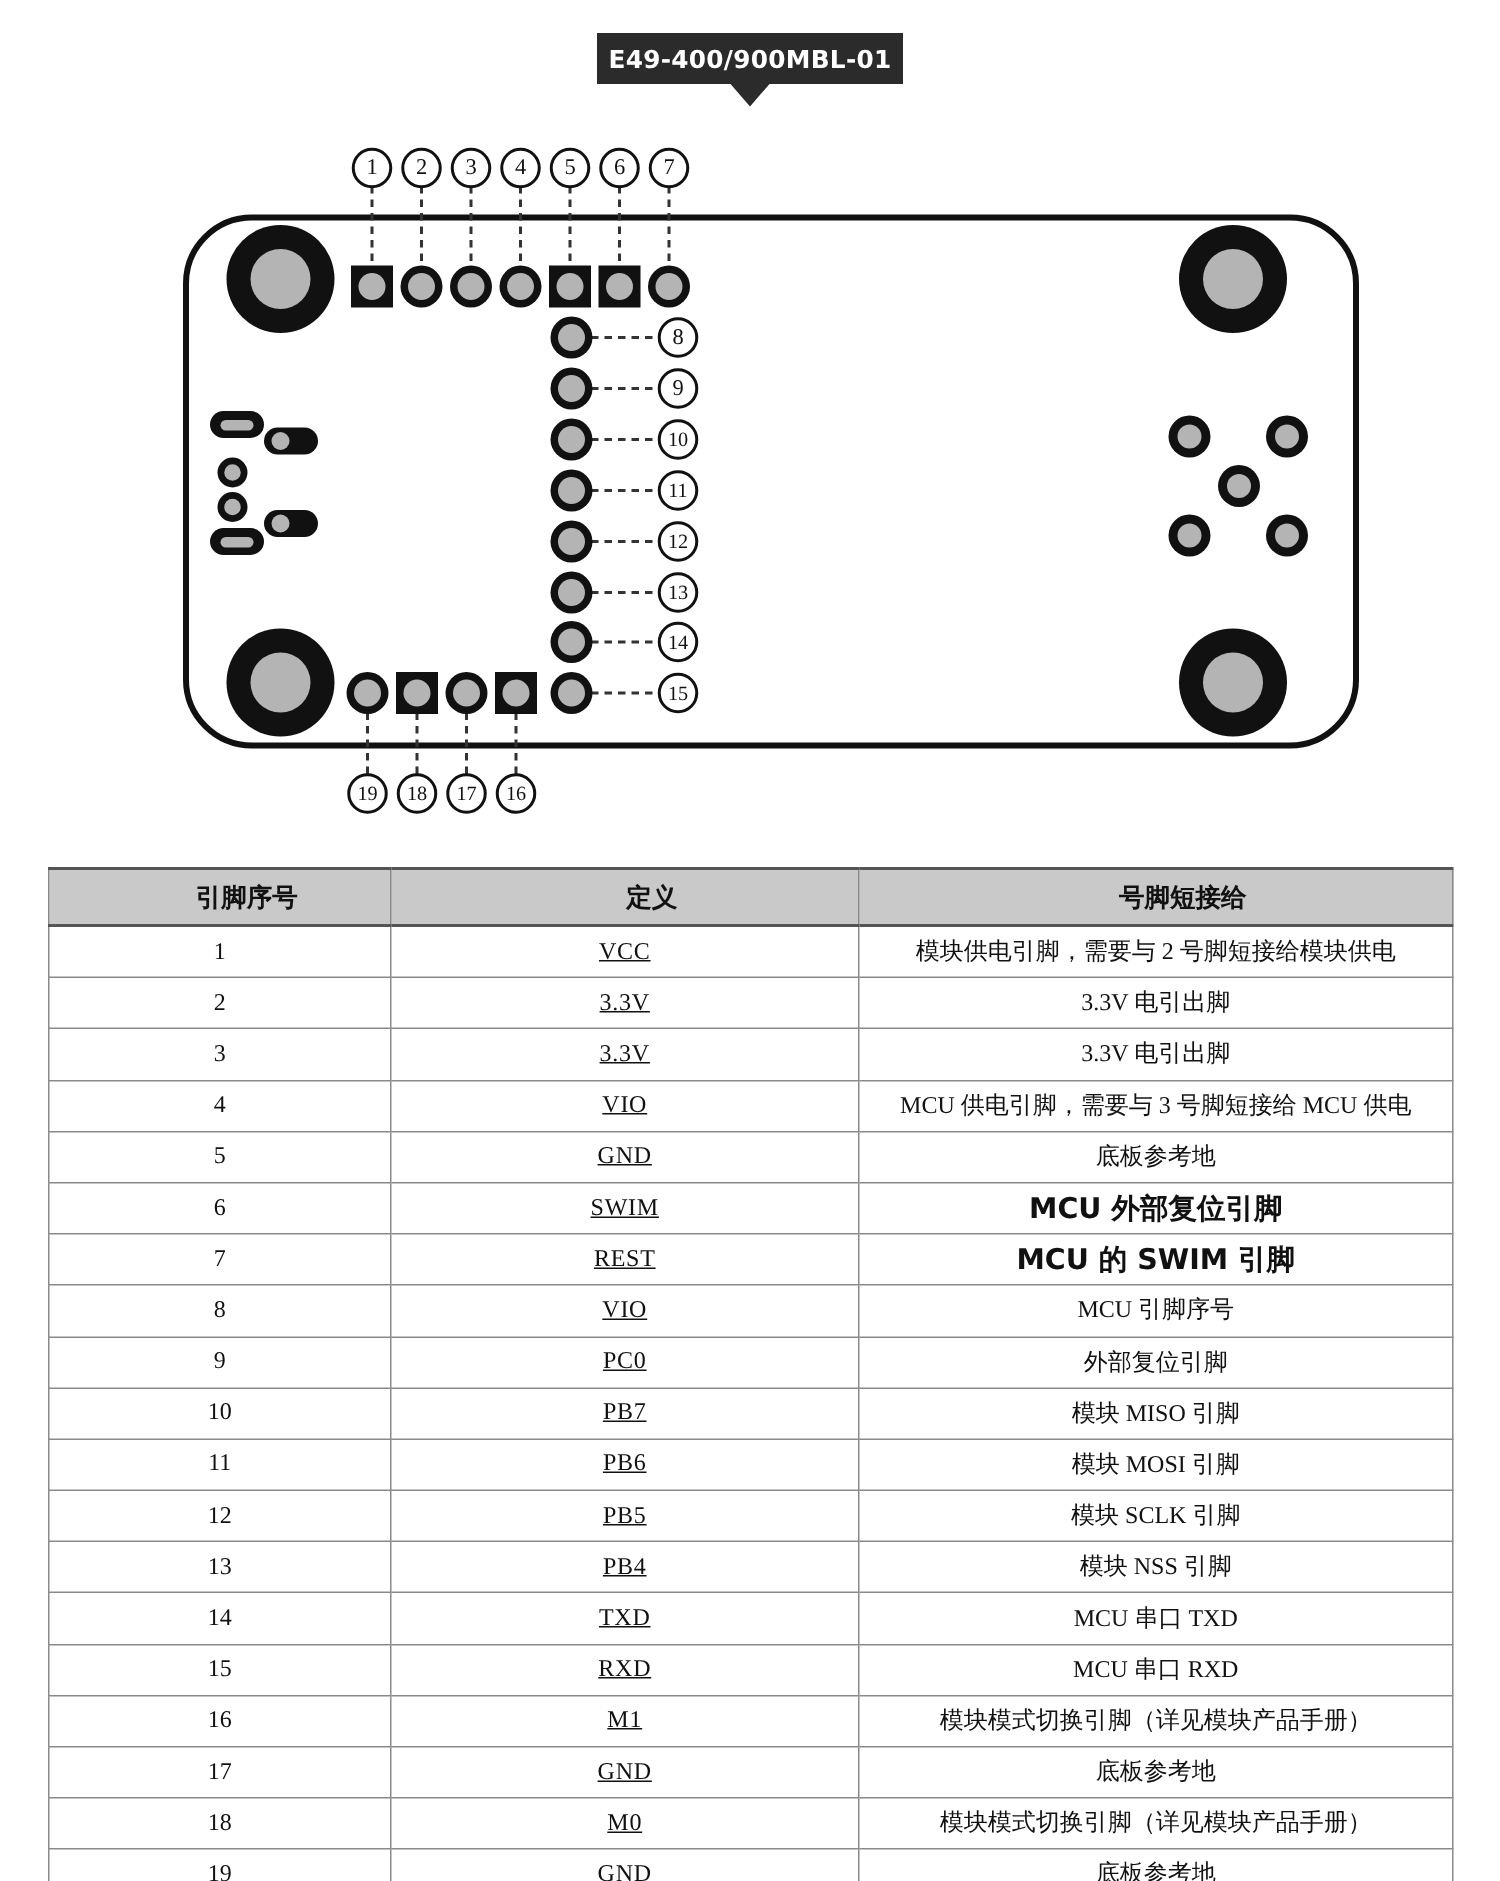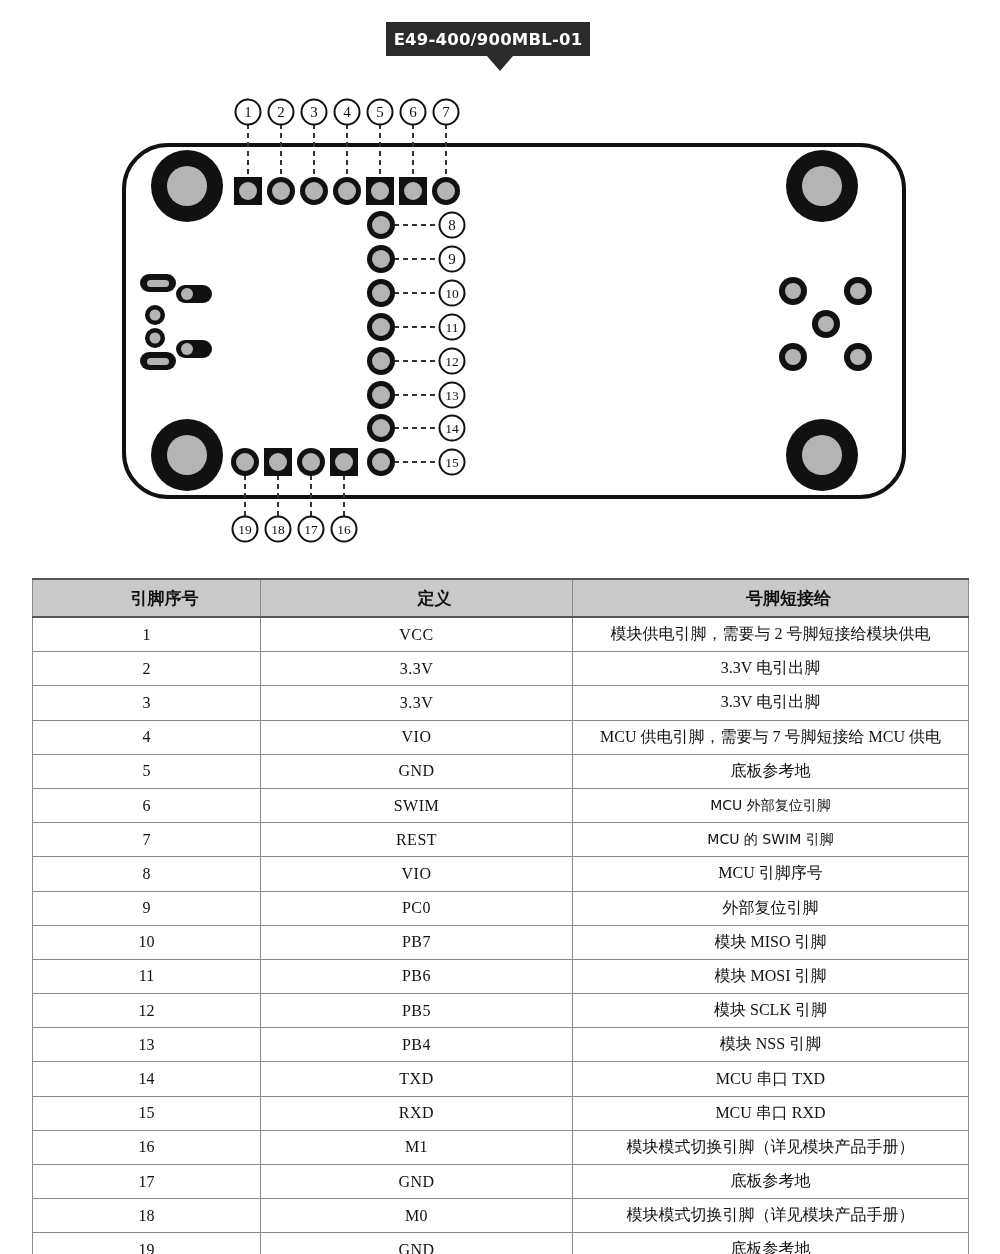--- a/index.html
+++ b/index.html
@@ -12,21 +12,21 @@
     height: 1254px;
     position: relative;
     font-family: "Liberation Serif", "DejaVu Serif", serif;
     color: #111;
     overflow: hidden;
   }
 
   
   #title-banner {
     position: absolute;
-    left: 386px;
+    left: 398px;
     top: 22px;
     width: 204px;
     height: 34px;
     background: #2b2b2b;
     color: #ffffff;
     display: flex;
     align-items: center;
     justify-content: center;
     font-family: "DejaVu Sans", "Liberation Sans", sans-serif;
     font-weight: bold;
@@ -84,27 +84,27 @@
     height: 36px;
     border-top: 2px solid #555;
     border-bottom: 2px solid #555;
     padding-left: 36px;
   }
   col.c-no   { width: 228px; }
   col.c-def  { width: 312px; }
   col.c-desc { width: 396px; }
 
   td.cell-no  { font-size: 17px; }
-  td.cell-def { font-size: 17px; letter-spacing: 0.5px; }
+  td.cell-def { font-size: 17px; letter-spacing: 0.5px; text-decoration: underline; }
   td.cell-desc { font-size: 16px; }
   
   td.cell-desc.sans {
     font-family: "DejaVu Sans", "Liberation Sans", sans-serif;
-    font-weight: normal;
-    font-size: 14px;
+    font-weight: bold;
+    font-size: 19px;
   }
   tr.last td { border-bottom: 2px solid #555; }
 </style>
 </head>
 <body>
 
 <div id="title-banner">
   <span>E49-400/900MBL-01</span>
 </div>
 <div id="title-pointer"></div>
@@ -420,21 +420,21 @@
           <td class="cell-desc">3.3V 电引出脚</td>
         </tr>
         <tr>
           <td class="cell-no">3</td>
           <td class="cell-def">3.3V</td>
           <td class="cell-desc">3.3V 电引出脚</td>
         </tr>
         <tr>
           <td class="cell-no">4</td>
           <td class="cell-def">VIO</td>
-          <td class="cell-desc">MCU 供电引脚，需要与 7 号脚短接给 MCU 供电</td>
+          <td class="cell-desc">MCU 供电引脚，需要与 3 号脚短接给 MCU 供电</td>
         </tr>
         <tr>
           <td class="cell-no">5</td>
           <td class="cell-def">GND</td>
           <td class="cell-desc">底板参考地</td>
         </tr>
         <tr>
           <td class="cell-no">6</td>
           <td class="cell-def">SWIM</td>
           <td class="cell-desc sans">MCU 外部复位引脚</td>

